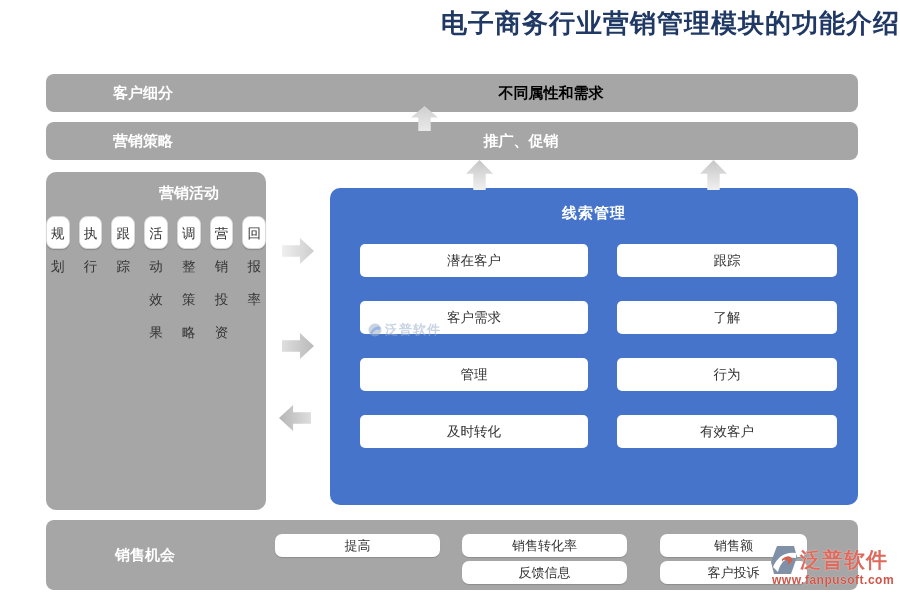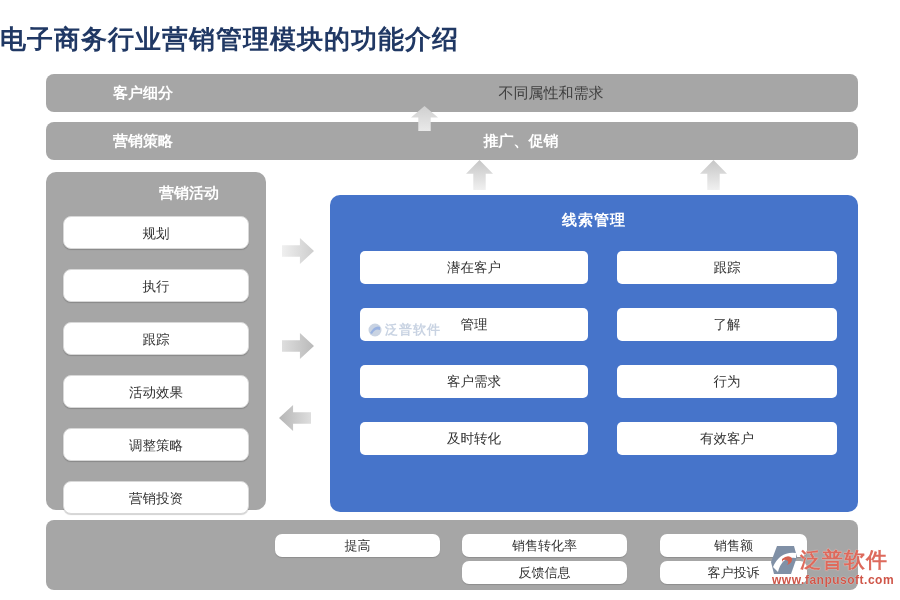--- a/index.html
+++ b/index.html
@@ -1,58 +1,58 @@
 <!DOCTYPE html>
 <html><head>
 <meta charset="utf-8">
 <style>
   html,body{margin:0;padding:0;background:#ffffff;}
   #canvas{
     position:relative;width:900px;height:600px;background:#ffffff;overflow:hidden;
     font-family:"Liberation Sans","DejaVu Sans",sans-serif;
   }
   .title{
-    position:absolute;top:6px;left:0;width:100%;text-align:left;
+    position:absolute;top:6px;left:0;width:100%;text-align:right;
     font-family:"Liberation Serif","DejaVu Serif",serif;
-    font-size:26px;font-weight:bold;color:#203864;letter-spacing:1px;margin-top:16px;
+    font-size:26px;font-weight:bold;color:#203864;letter-spacing:1px;
   }
   .hbar{
     position:absolute;left:46px;width:812px;height:38px;background:#a6a6a6;border-radius:8px;
   }
   .bar1{top:74px;}
   .bar2{top:122px;}
   .hbar .bar-label{
     position:absolute;left:12px;top:0;width:170px;height:38px;line-height:38px;
     text-align:center;color:#ffffff;font-weight:bold;font-size:15px;
   }
   .bar1 .bar-value{position:absolute;left:375px;top:0;width:260px;height:52px;line-height:38px;
-    text-align:center;color:#404040;font-weight:normal;font-size:15px;}
+    text-align:center;color:#000000;font-weight:bold;font-size:15px;}
   .bar2 .bar-value{position:absolute;left:345px;top:0;width:260px;height:22px;line-height:38px;
     text-align:center;color:#ffffff;font-weight:bold;font-size:15px;}
   .left-panel{
     position:absolute;left:46px;top:172px;width:220px;height:338px;
     background:#a6a6a6;border-radius:10px;
   }
   .panel-title{
     position:absolute;top:12px;left:0;width:100%;text-align:center;
     color:#ffffff;font-weight:bold;font-size:15px;margin-left:33px;
   }
   .lp-list{
     position:absolute;top:44px;left:0;width:100%;
-    display:flex;flex-direction:column;align-items:center;gap:20px;
+    display:flex;align-items:center;gap:9px;
   }
   .wbtn{
     background:#ffffff;border:1px solid #d8d8d8;border-radius:8px;
     box-shadow:0 1px 1px rgba(0,0,0,0.18);
     width:186px;height:33px;line-height:33px;text-align:center;
     font-size:13.5px;color:#333333;box-sizing:border-box;
   }
   .blue-box{
     position:absolute;left:330px;top:188px;width:528px;height:317px;
-    background:#4674ca;border-radius:10px;margin-top:7px;
+    background:#4674ca;border-radius:10px;
   }
   .blue-title{
     position:absolute;top:16px;left:0;width:100%;text-align:center;
     color:#ffffff;font-weight:bold;font-size:15px;letter-spacing:1px;
   }
   .bb-col{position:absolute;top:56px;display:flex;flex-direction:column;gap:24px;}
   .bb-col.colL{left:30px;}
   .bb-col.colR{left:287px;}
   .bbtn{
     background:#ffffff;border:none;border-radius:5px;
@@ -148,41 +148,42 @@
       <div class="wbtn">调整策略</div>
       <div class="wbtn">营销投资</div>
       <div class="wbtn">回报率</div>
     </div>
   </div>
 
   <div class="blue-box">
     <div class="blue-title">线索管理</div>
     <div class="bb-col colL">
       <div class="bbtn">潜在客户</div>
+      <div class="bbtn">客户需求</div>
       <div class="bbtn">管理</div>
-      <div class="bbtn">客户需求</div>
       <div class="bbtn">及时转化</div>
     </div>
     <div class="bb-col colR">
       <div class="bbtn">跟踪</div>
       <div class="bbtn">了解</div>
       <div class="bbtn">行为</div>
       <div class="bbtn">有效客户</div>
     </div>
   </div>
 
   <div class="watermark">
     <svg width="14" height="14" viewBox="0 0 14 14">
       <circle cx="7" cy="7" r="6.5" fill="#9db0cc"></circle>
       <path d="M2 10 Q7 2 12 4 L12 7 Q7 5 4 11 Z" fill="#4674ca"></path>
     </svg>
     <span class="wm-text">泛普软件</span>
   </div>
 
   <div class="bottom-bar">
+    <div class="bar-label">销售机会</div>
     <div class="sbtn srow1 scol1">提高</div>
     <div class="sbtn srow1 scol2">销售转化率</div>
     <div class="sbtn srow1 scol3">销售额</div>
     <div class="sbtn srow2 scol2">反馈信息</div>
     <div class="sbtn srow2 scol3">客户投诉</div>
   </div>
 
   <div class="logo">
     <div class="logo-row">
       <svg width="28" height="30" viewBox="0 0 28 30">

